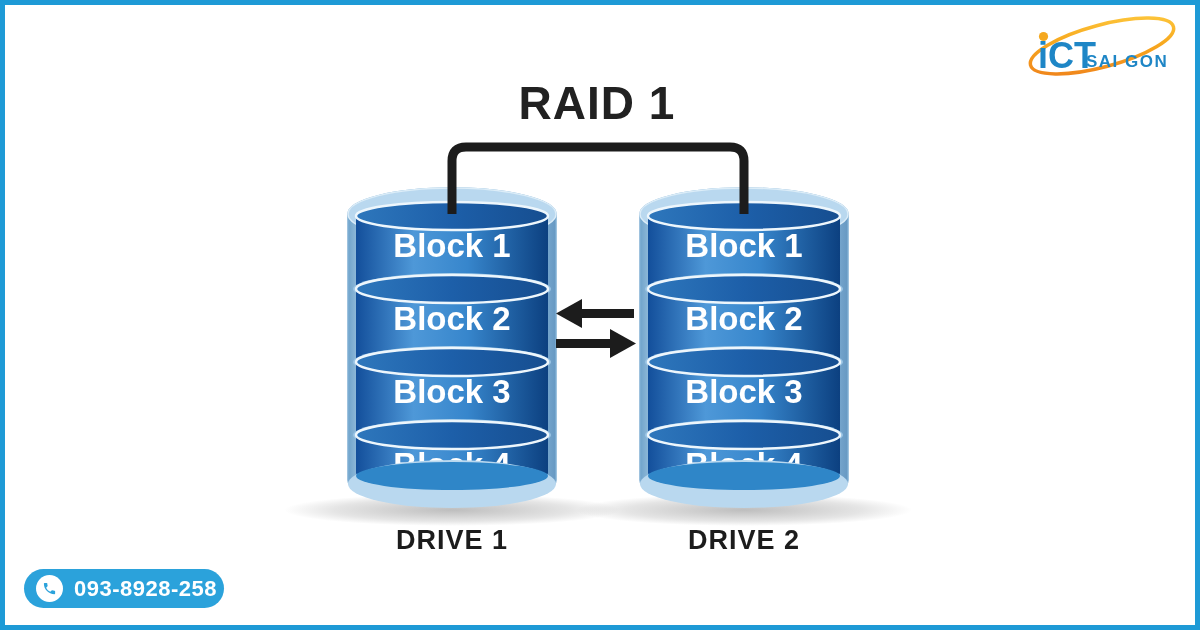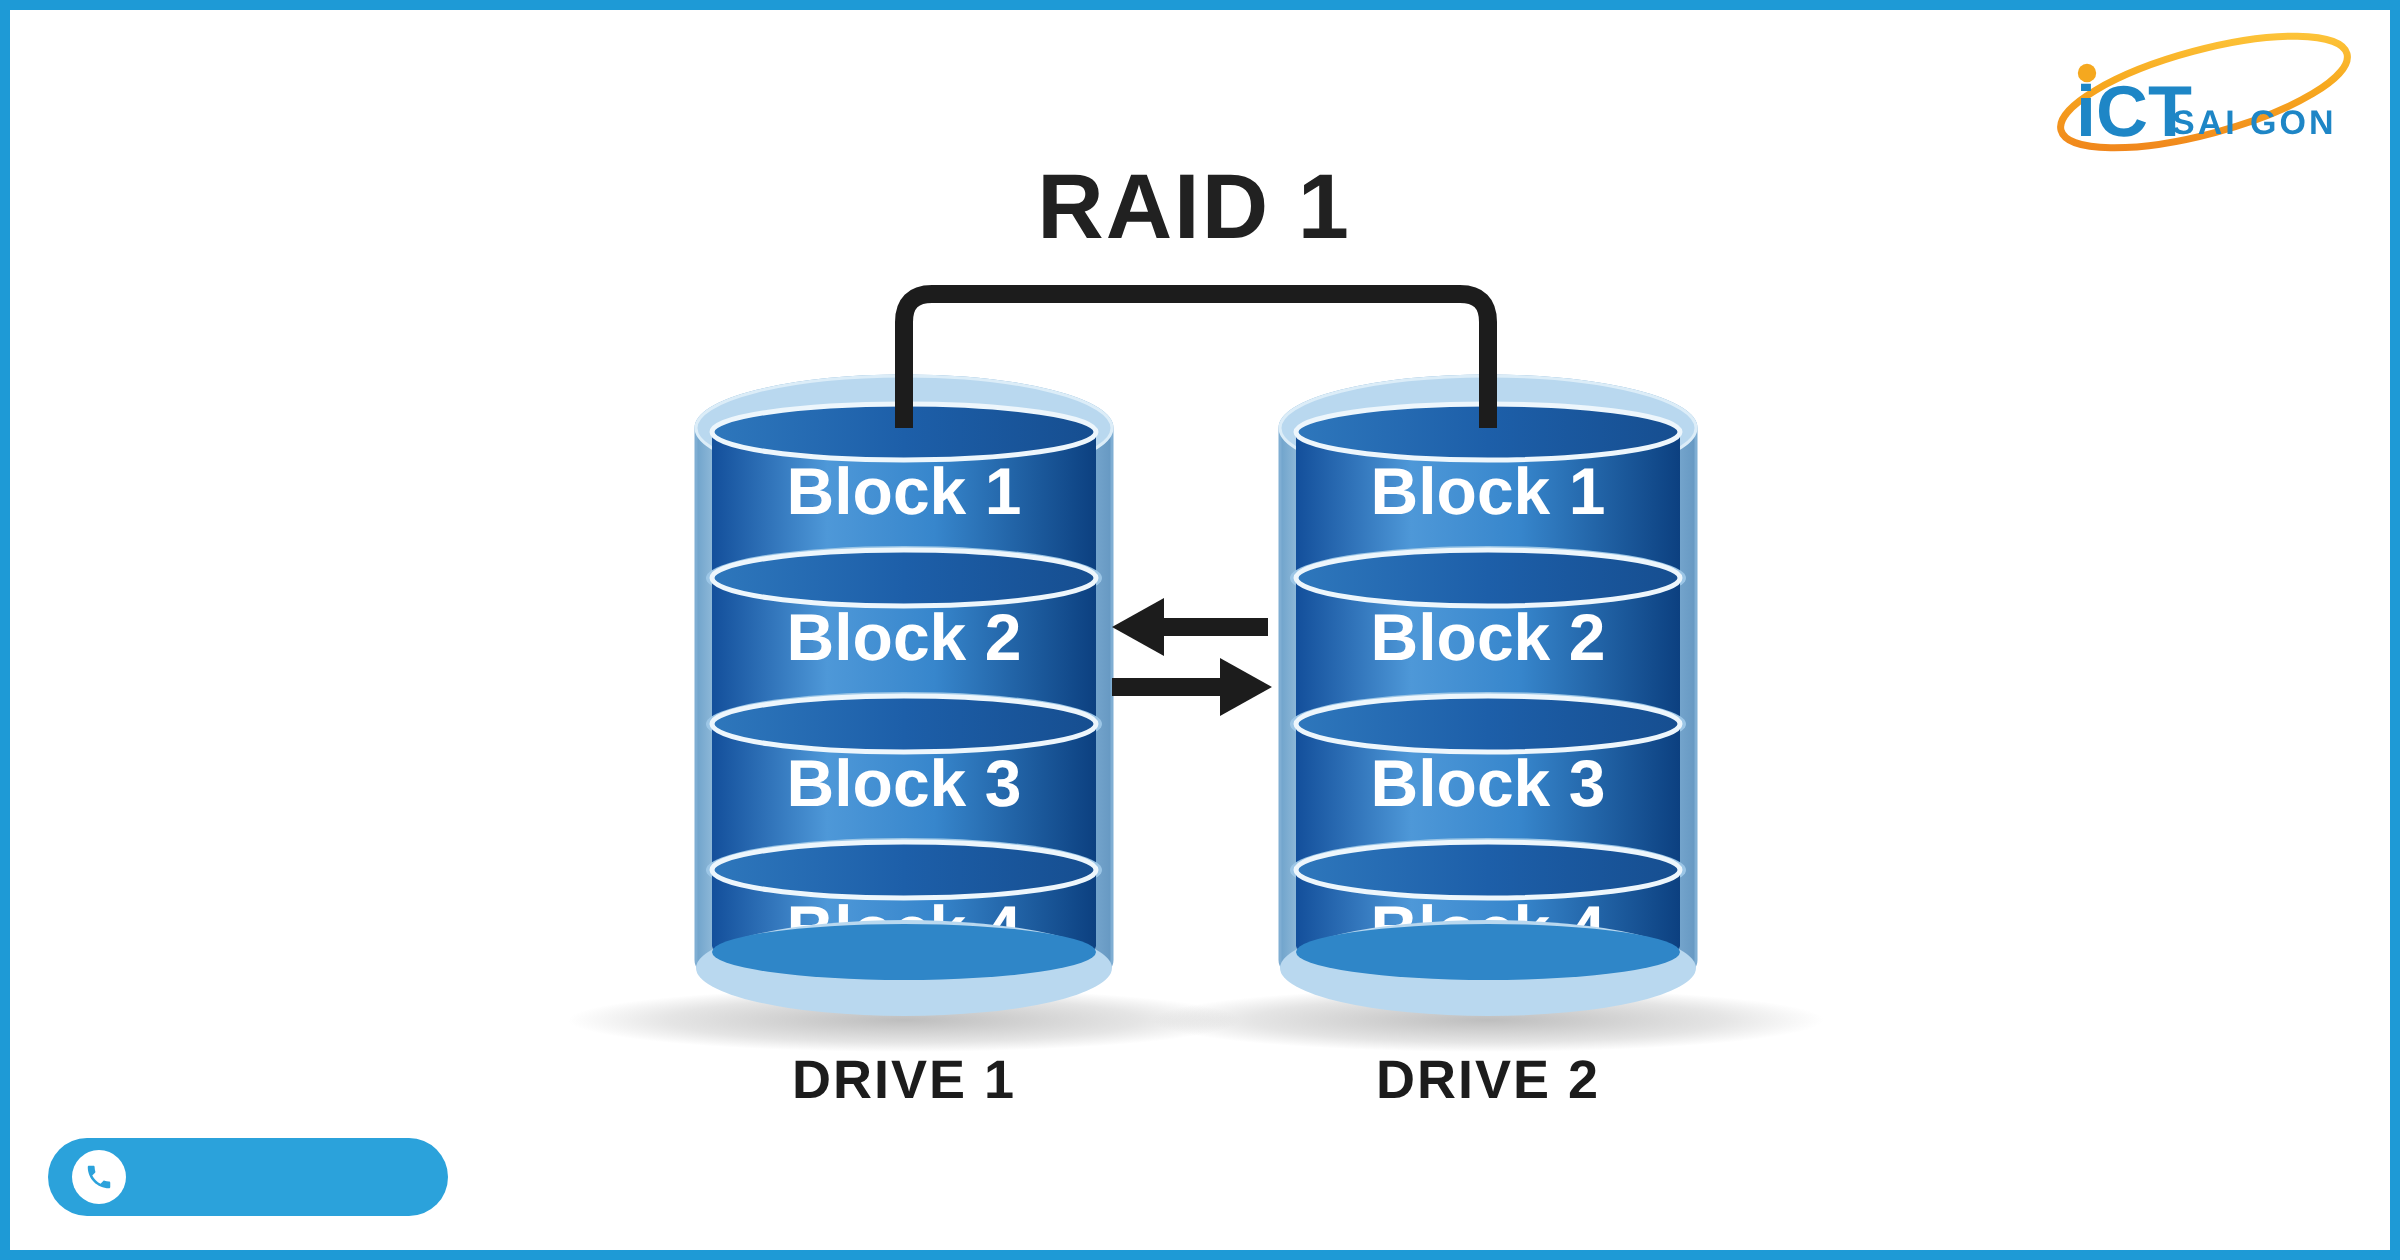--- a/index.html
+++ b/index.html
@@ -170,16 +170,17 @@
       <text x="70" y="51" font-size="17" font-weight="bold" fill="#1E86C6" letter-spacing="1.5">SAI GON</text>
     </svg>
   </div>
 
   <button class="phone-pill">
     <span class="ico-circle">
       <svg width="15" height="15" viewBox="0 0 24 24">
         <path fill="#2BA2DB" d="M6.62 10.79c1.44 2.83 3.76 5.14 6.59 6.59l2.2-2.21c.27-.27.67-.36 1.02-.24 1.12.37 2.33.57 3.57.57.55 0 1 .45 1 1V20c0 .55-.45 1-1 1-9.39 0-17-7.61-17-17 0-.55.45-1 1-1h3.5c.55 0 1 .45 1 1 0 1.25.2 2.45.57 3.57.11.35.03.74-.25 1.02l-2.2 2.2z"></path>
       </svg>
     </span>
+    <span class="num">093-8928-258</span>
   </button>
 
   <div class="frame"></div>
 </div>
 
 </body></html>

